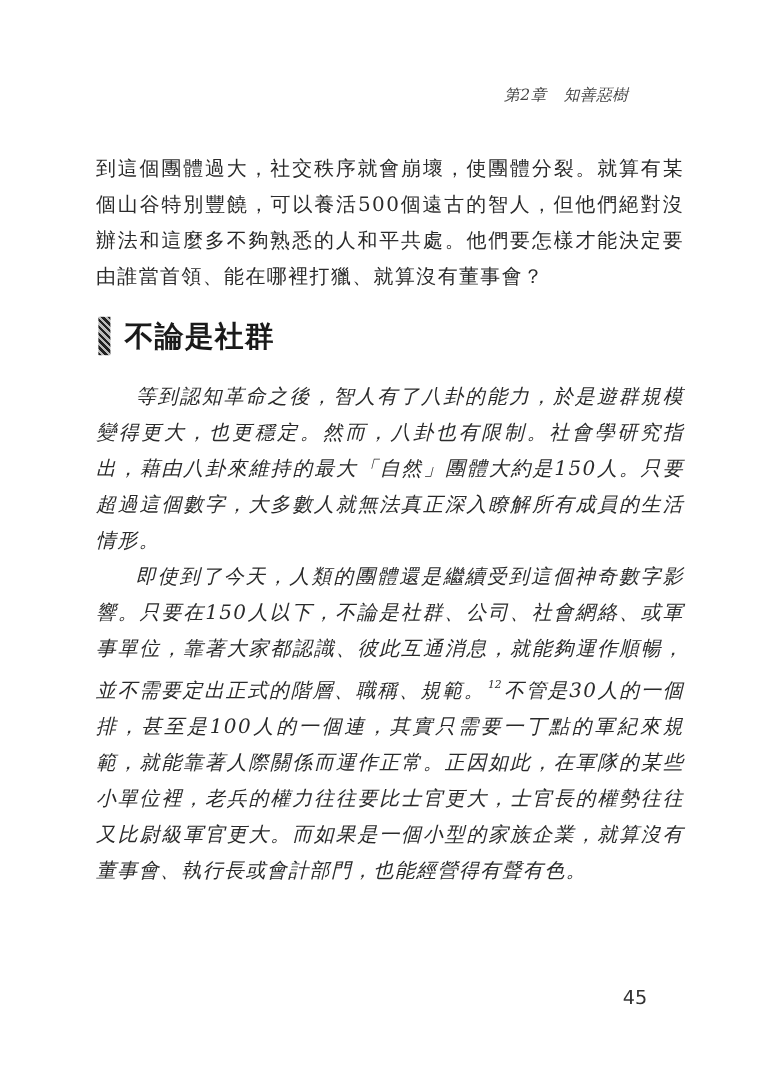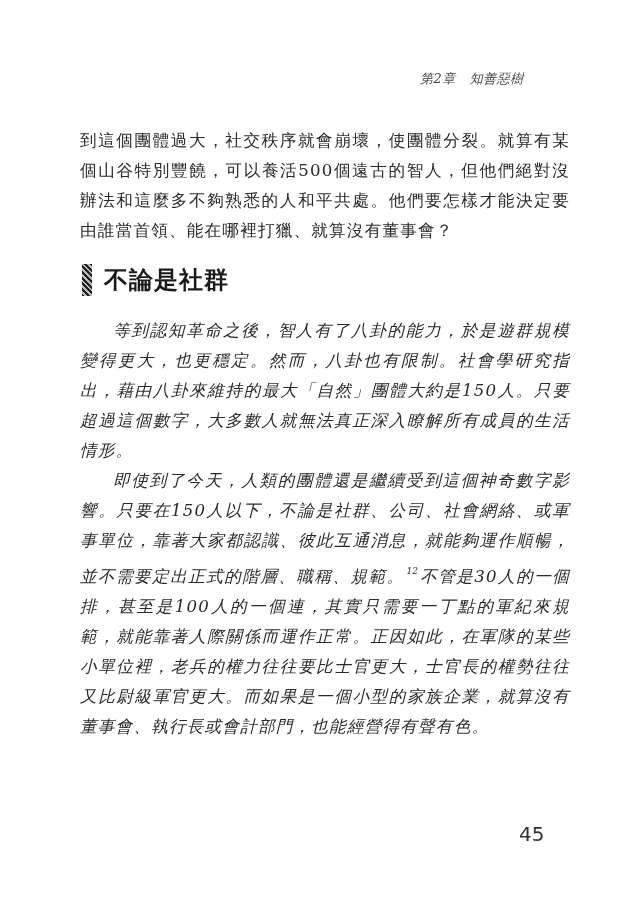--- a/index.html
+++ b/index.html
@@ -13,21 +13,21 @@
   .p { margin: 0; }
   .p.indent { text-indent: 2em; font-style: italic; }
   .block1 { top: 126px; }
   .heading { position: absolute; top: 264px; left: 82px; display: flex; align-items: center; }
   .heading-bar { width: 10px; height: 32px; margin-right: 12px;
                  background: repeating-linear-gradient(45deg, #222 0 2px, #bbb 2px 4px); }
   .heading-text { font-family: "DejaVu Sans", "Liberation Sans", sans-serif; font-weight: bold;
                   font-size: 24px; color: #1a1a1a; letter-spacing: 1px; }
   .block2 { top: 316px; }
   sup { font-size: 9px; vertical-align: 8px; letter-spacing: 0; margin: 0 2px; }
-  .page-number { position: absolute; top: 822px; left: 519px; font-size: 20px;
+  .page-number { position: absolute; top: 822px; left: 519px; font-size: 16px;
                  font-family: "DejaVu Sans", "Liberation Sans", sans-serif; color: #333; }
 </style>
 </head>
 <body>
 
 <div class="running-head">
   <span>第2章</span><span>知善惡樹</span>
 </div>
 
 <div class="body-text block1">

